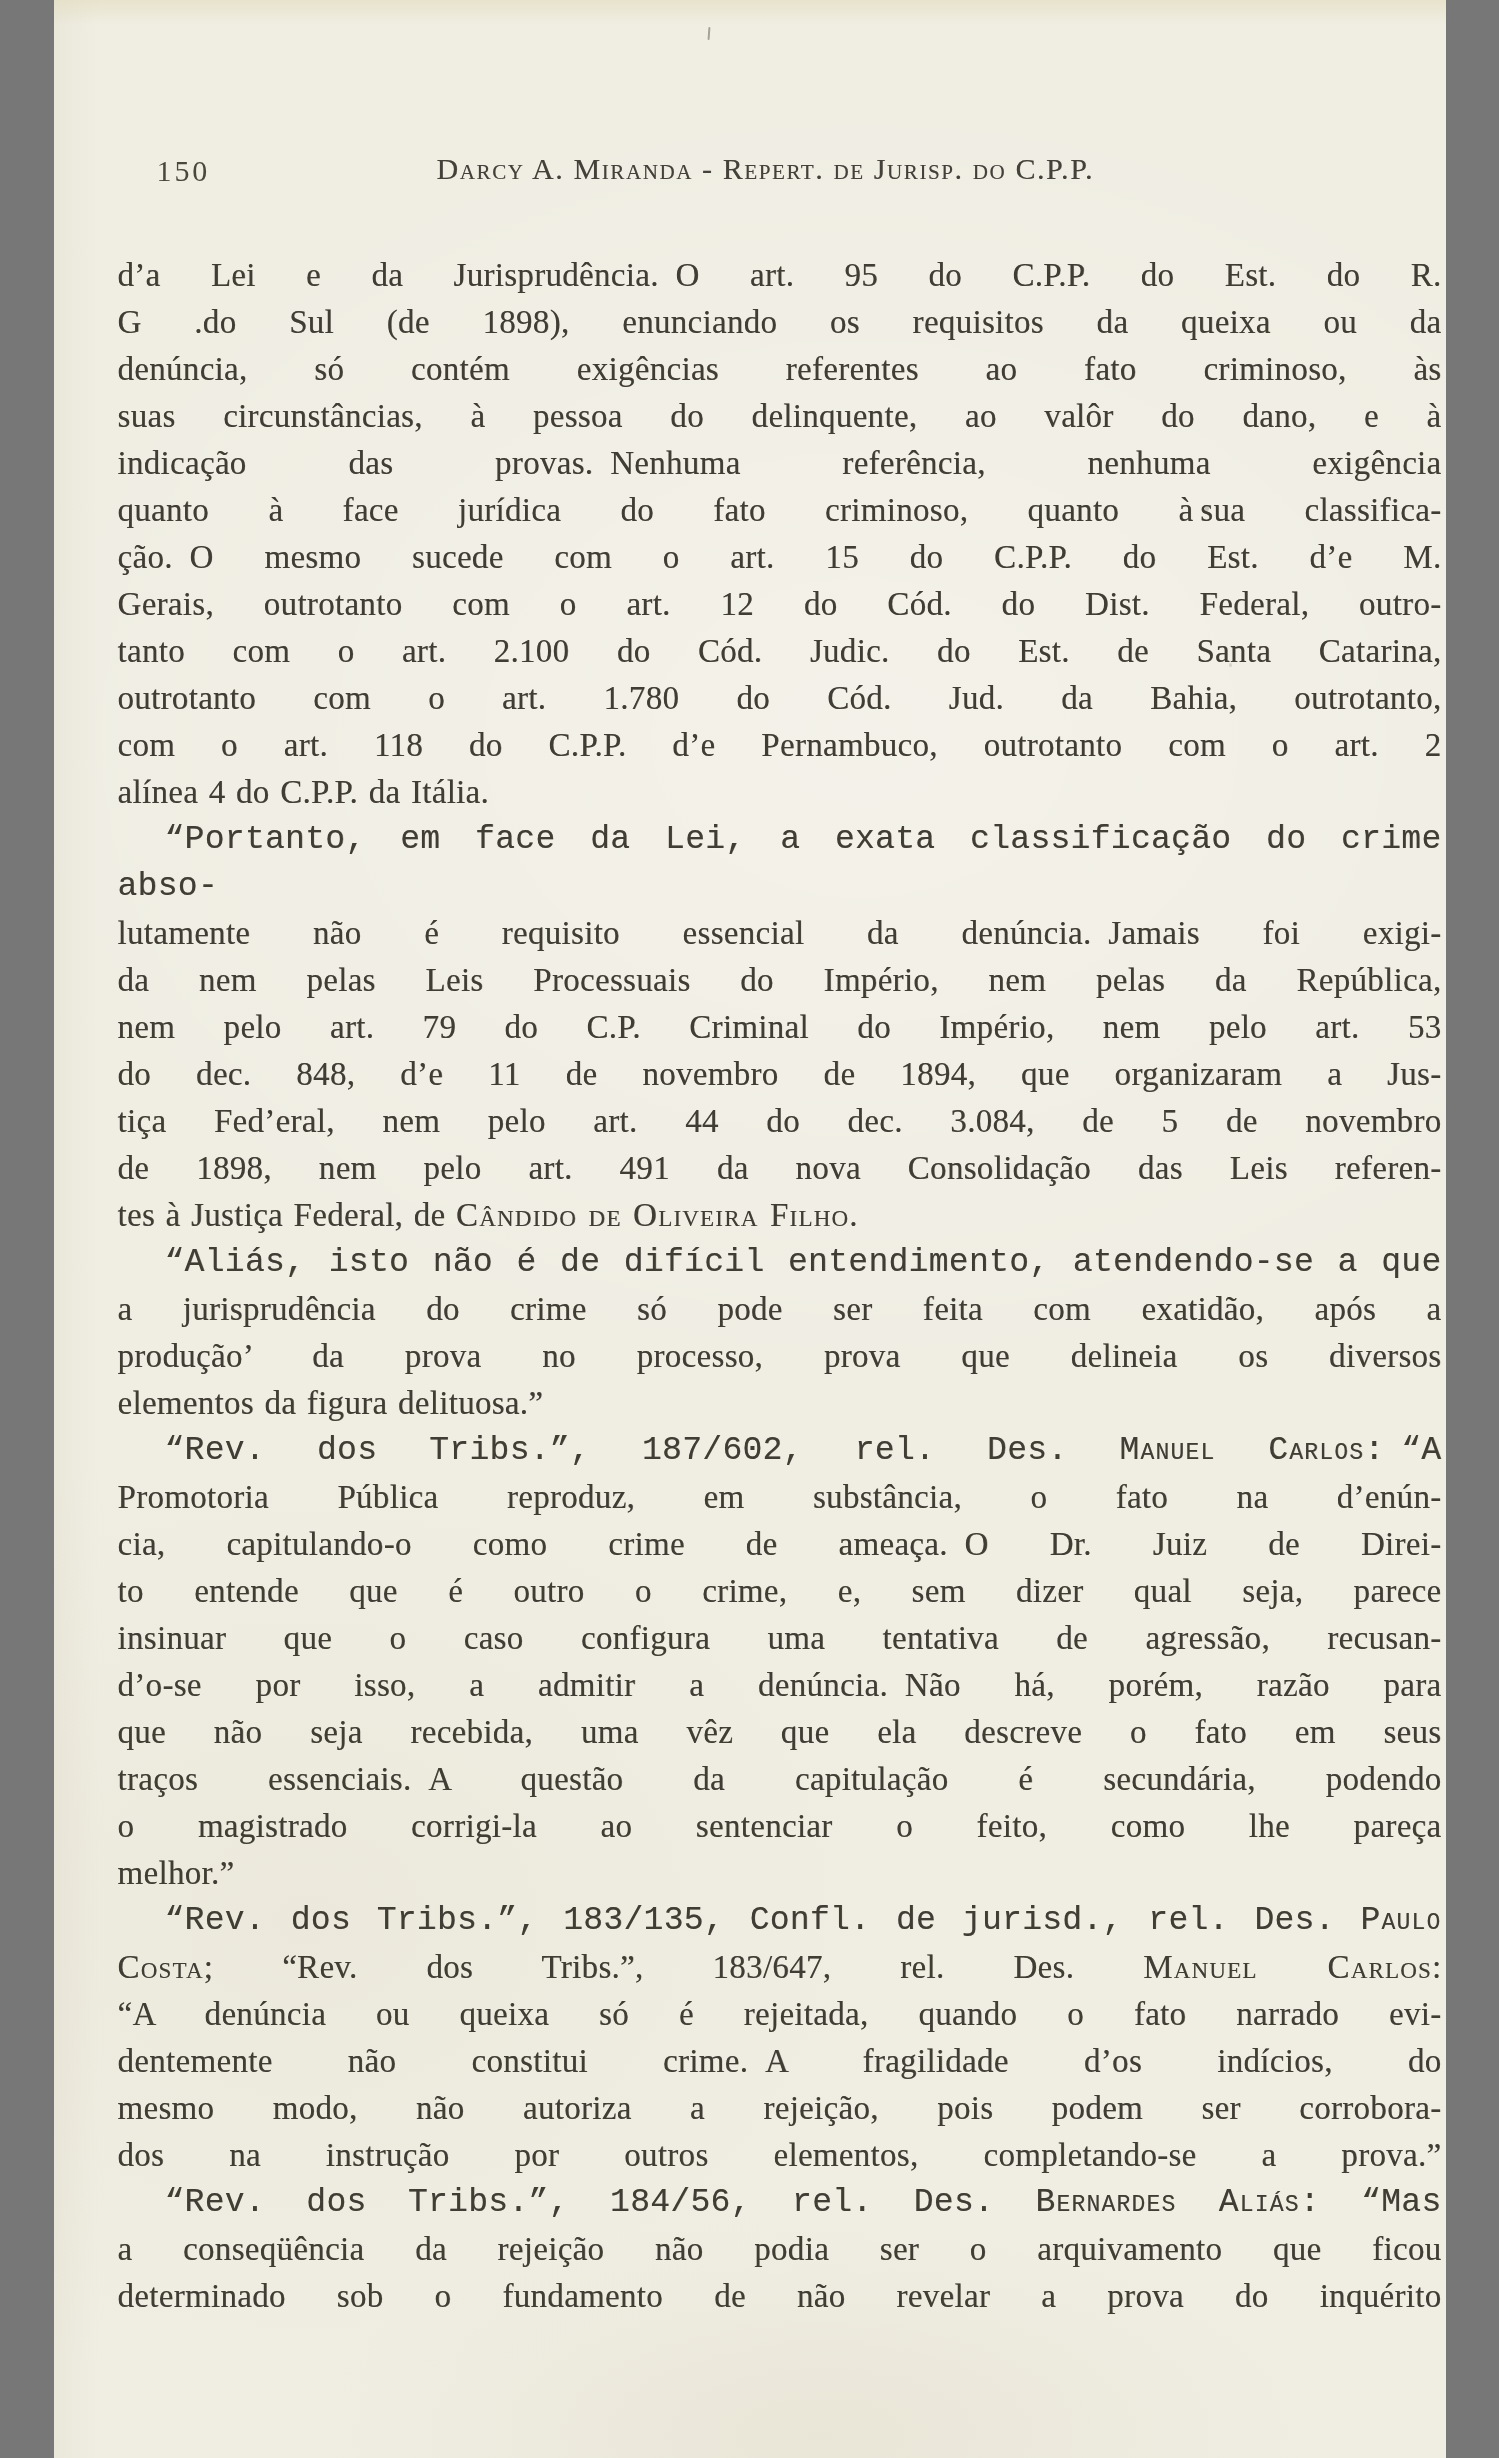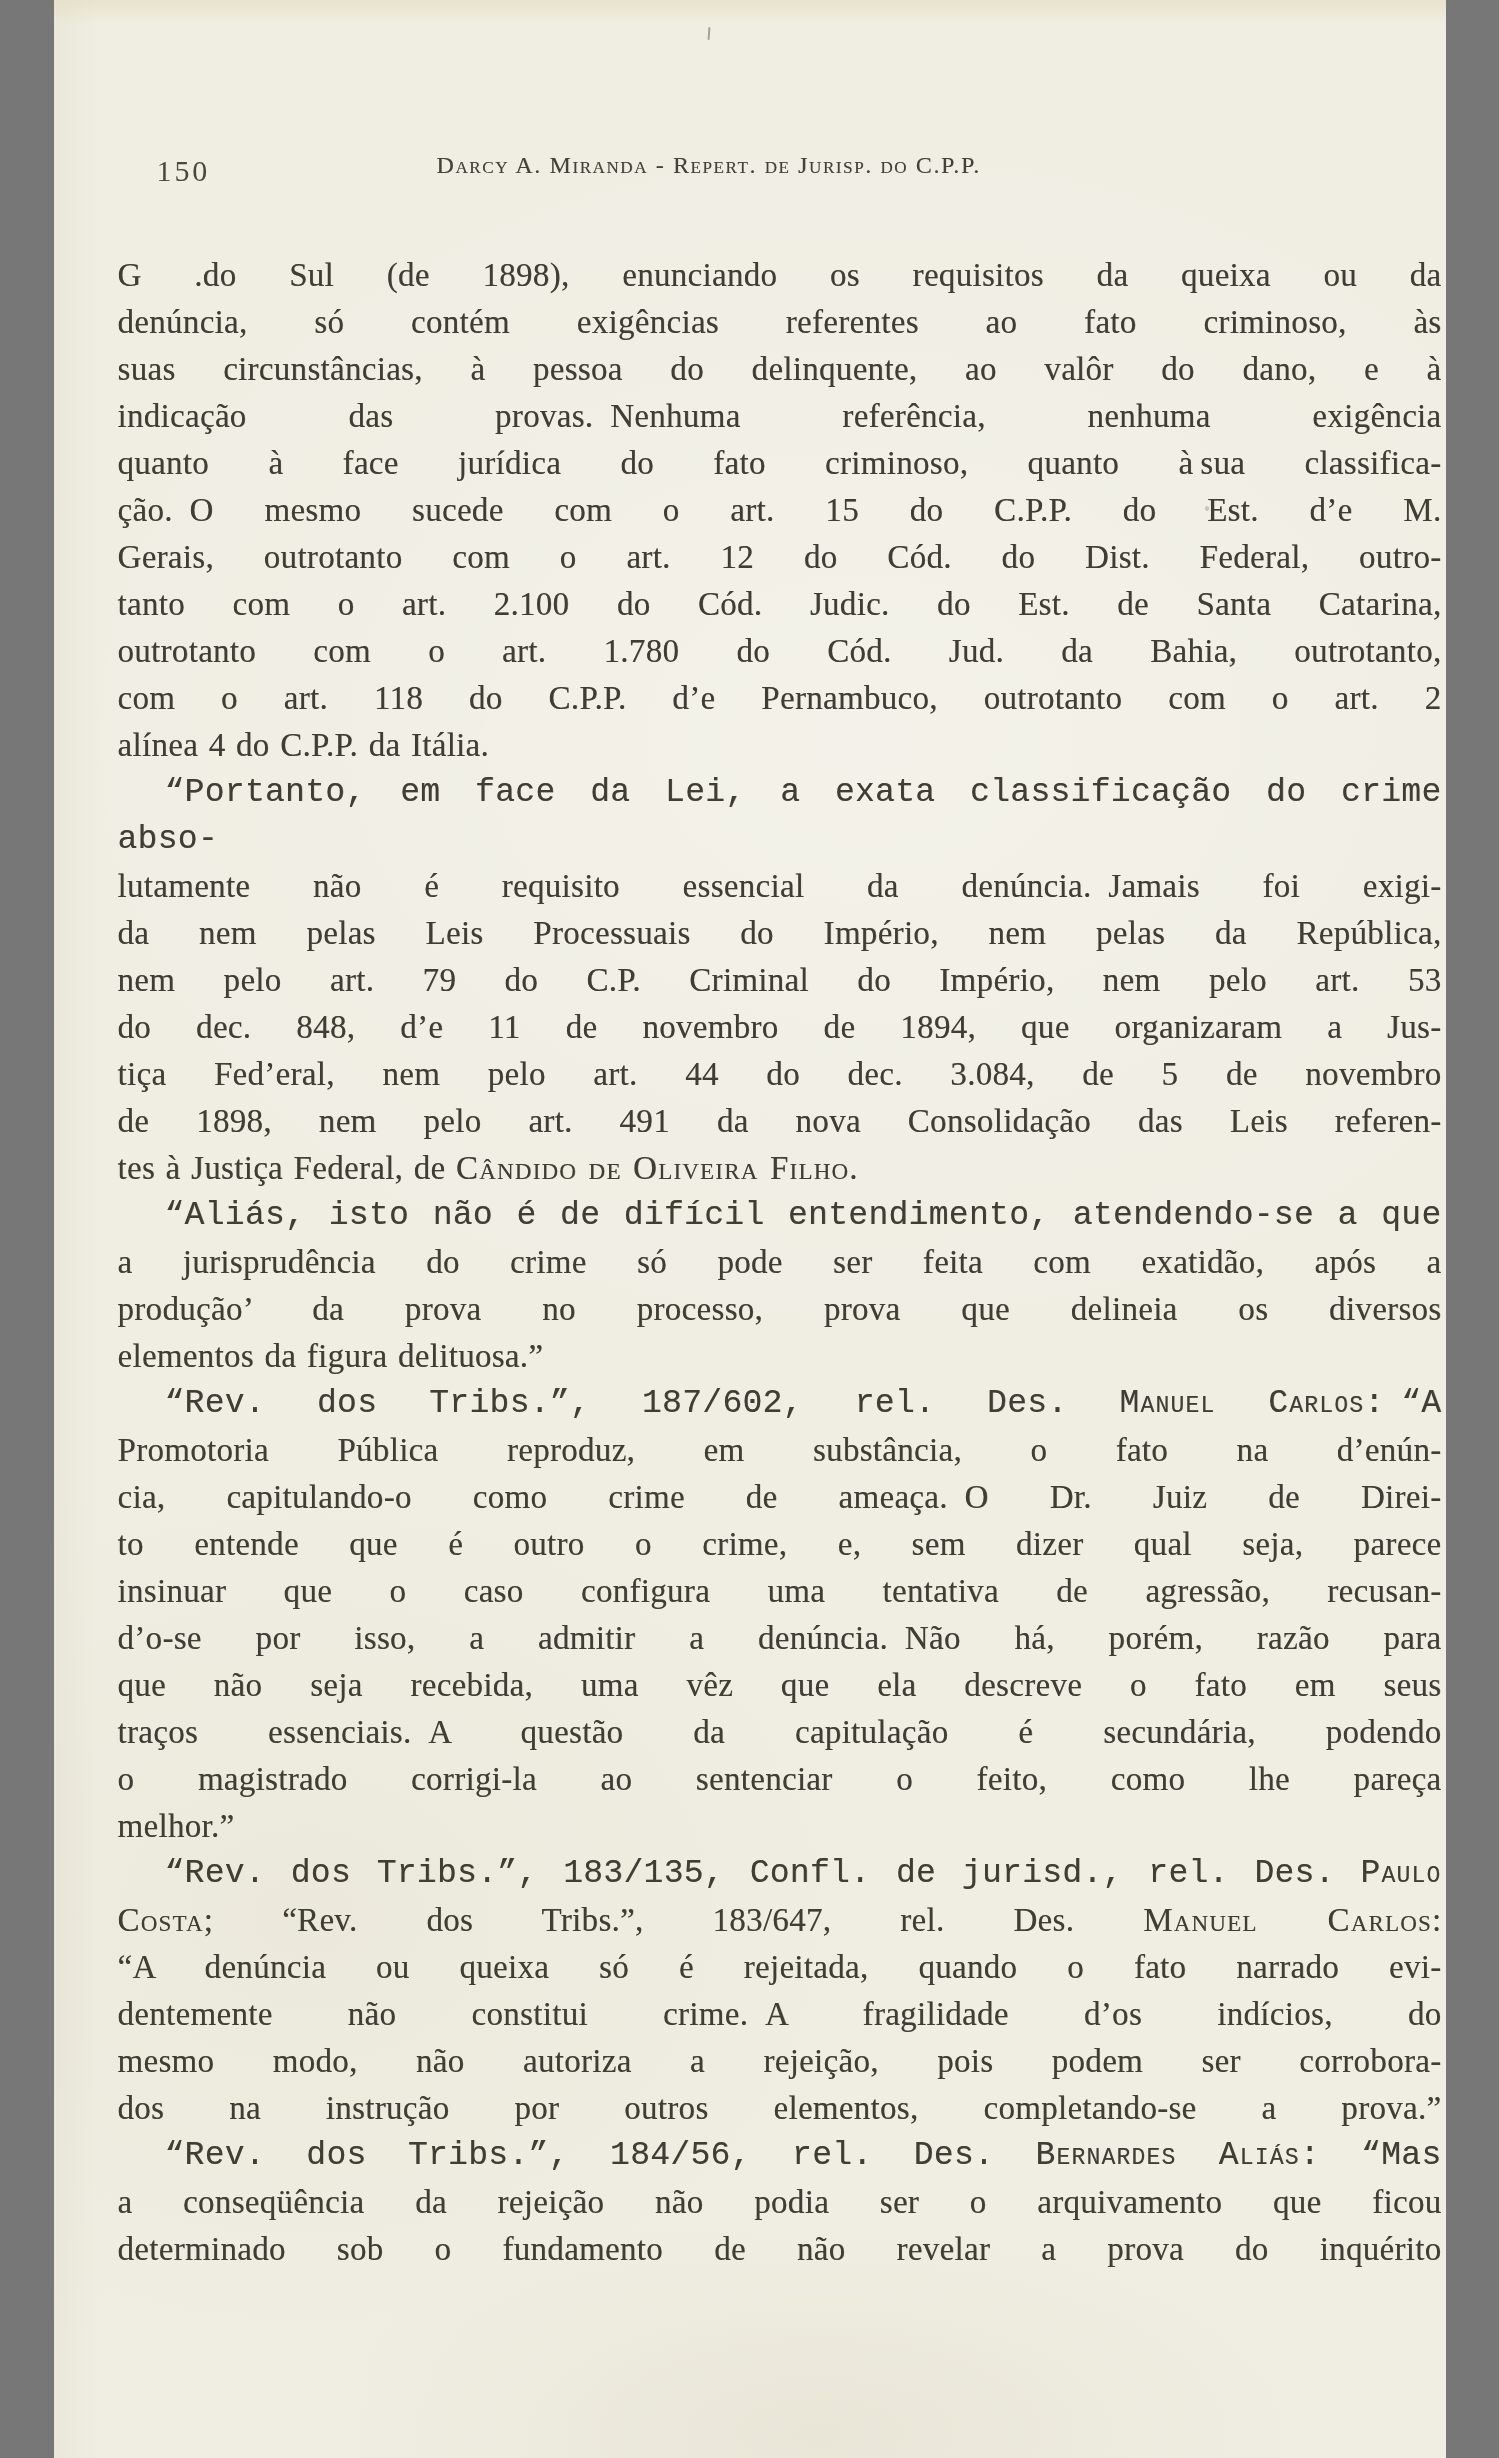--- a/index.html
+++ b/index.html
@@ -18,21 +18,21 @@
       #f0eee3;
     color:#403d35;
   }
   .header{position:absolute;top:152px;left:0;width:100%;height:45px;}
   .pagenum{
     position:absolute;left:103px;top:2px;
     font-size:30px;letter-spacing:2.9px;color:#4a473e;
   }
   .runhead{
     position:absolute;left:383px;top:0;
-    font-size:24px;font-variant:small-caps;letter-spacing:1.6px;
+    font-size:30px;font-variant:small-caps;letter-spacing:1.6px;
     white-space:nowrap;color:#44413a;
     text-shadow:0.3px 0.4px 0.6px rgba(64,61,53,0.45);
   }
   .body{
     position:absolute;left:64px;top:252px;width:1324px;
     font-size:33px;line-height:47px;
     letter-spacing:0.3px;word-spacing:2px;
     text-shadow:0.3px 0.4px 0.6px rgba(64,61,53,0.5);
   }
   .line{min-height:47px;text-align:left;}
@@ -46,20 +46,21 @@
 </style>
 </head>
 <body>
 
 <div class="sheet">
   <div class="header">
     <span class="pagenum">150</span>
     <span class="runhead">Darcy A. Miranda - Repert. de Jurisp. do C.P.P.</span>
   </div>
   <div class="body">
+      <div class="line j"><span>d’a Lei e da Jurisprudência. O art. 95 do C.P.P. do Est. do R.</span></div>
       <div class="line j"><span>G .do Sul (de 1898), enunciando os requisitos da queixa ou da</span></div>
       <div class="line j"><span>denúncia, só contém exigências referentes ao fato criminoso, às</span></div>
       <div class="line j"><span>suas circunstâncias, à pessoa do delinquente, ao valôr do dano, e à</span></div>
       <div class="line j"><span>indicação das provas. Nenhuma referência, nenhuma exigência</span></div>
       <div class="line j"><span>quanto à face jurídica do fato criminoso, quanto à sua classifica-</span></div>
       <div class="line j"><span>ção. O mesmo sucede com o art. 15 do C.P.P. do Est. d’e M.</span></div>
       <div class="line j"><span>Gerais, outrotanto com o art. 12 do Cód. do Dist. Federal, outro-</span></div>
       <div class="line j"><span>tanto com o art. 2.100 do Cód. Judic. do Est. de Santa Catarina,</span></div>
       <div class="line j"><span>outrotanto com o art. 1.780 do Cód. Jud. da Bahia, outrotanto,</span></div>
       <div class="line j"><span>com o art. 118 do C.P.P. d’e Pernambuco, outrotanto com o art. 2</span></div>

